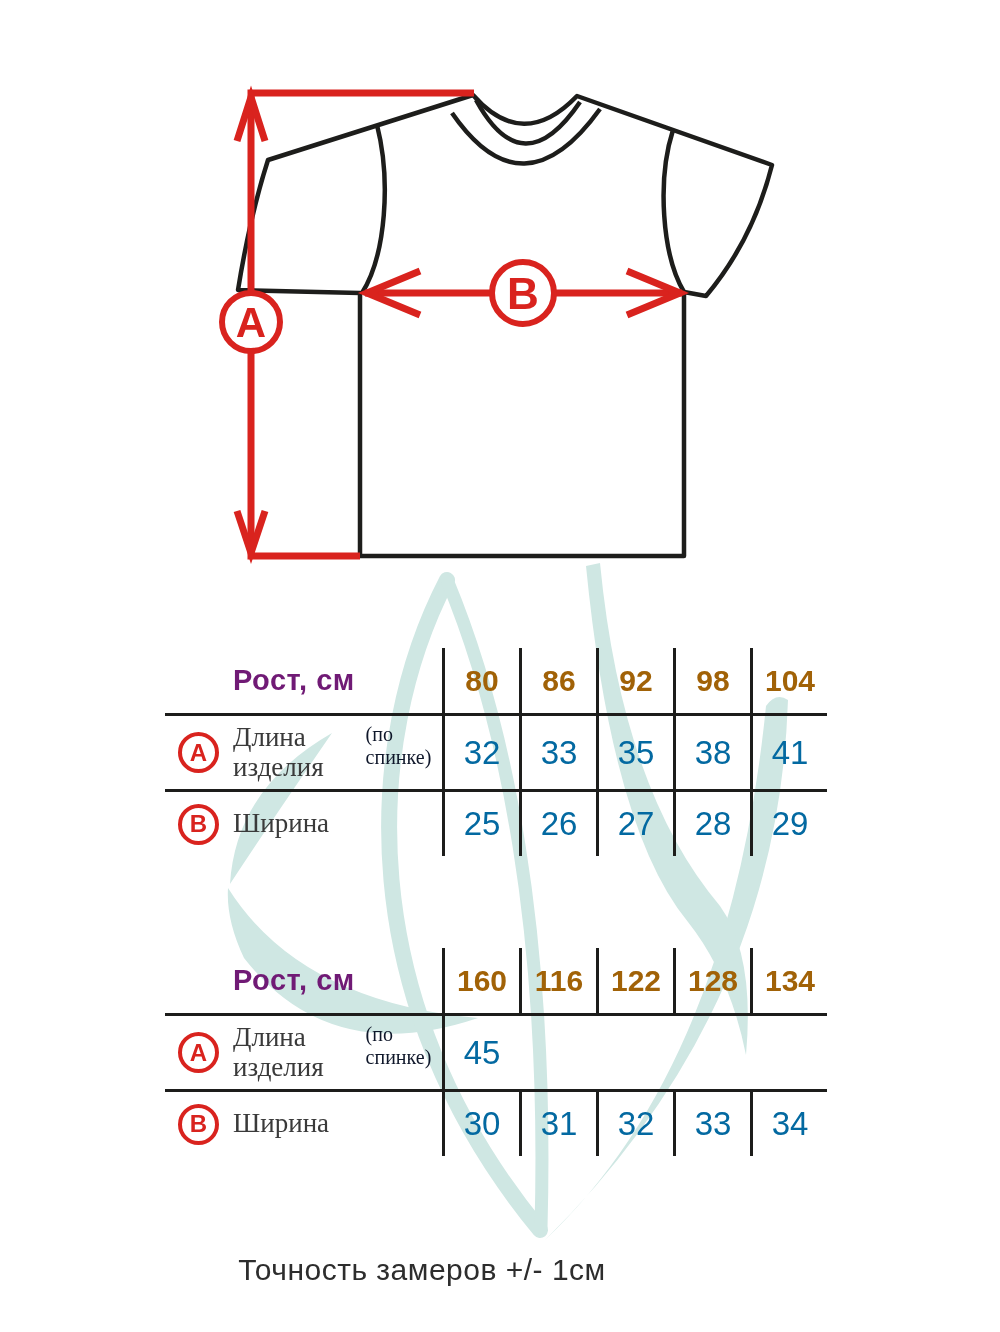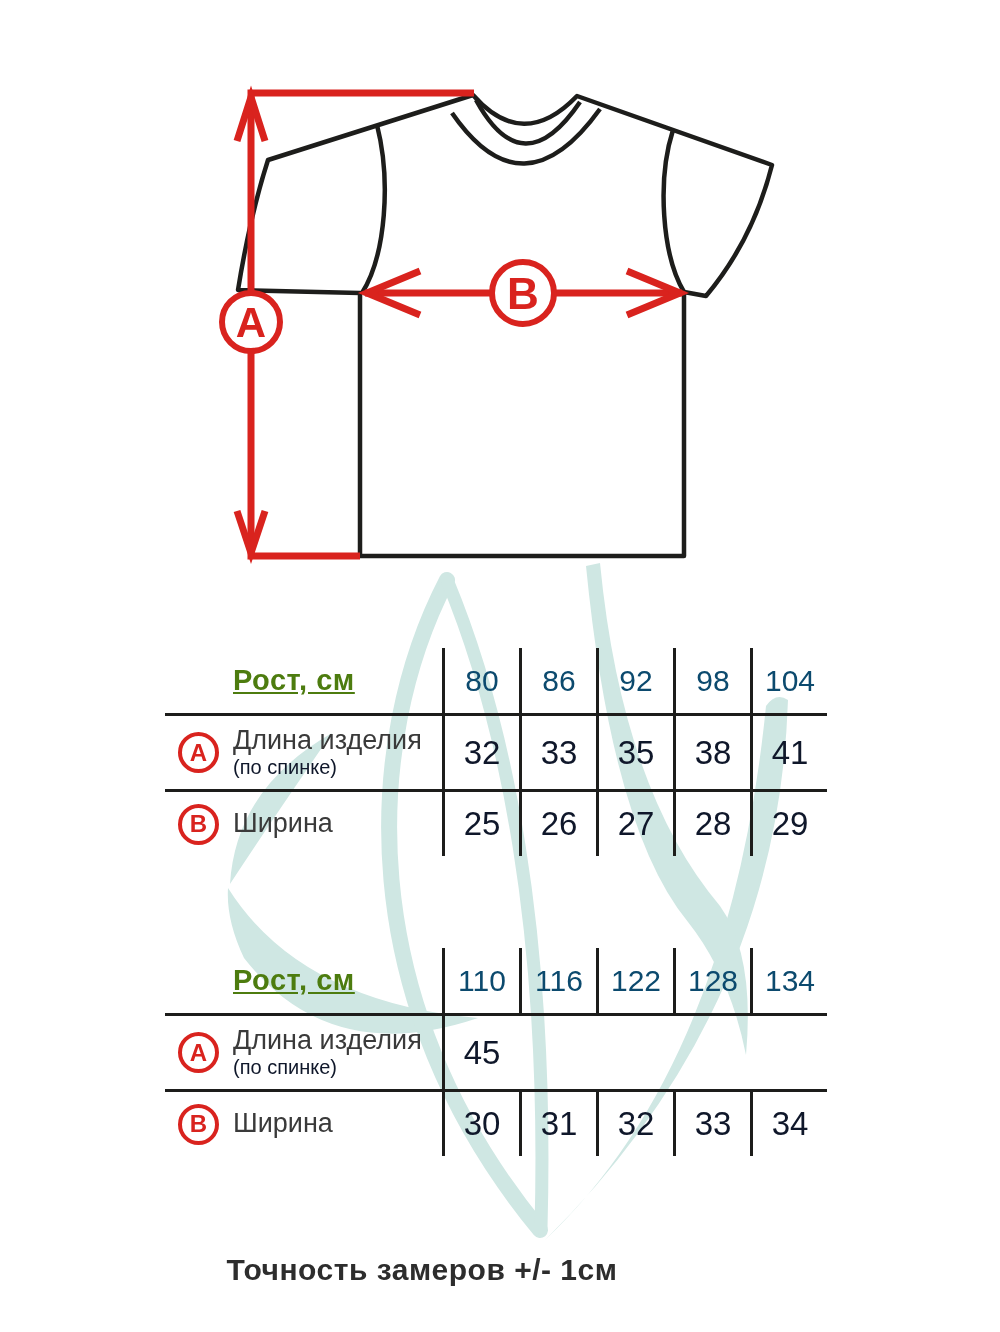--- a/index.html
+++ b/index.html
@@ -13,37 +13,37 @@
   
   .size-table{position:absolute;left:165px;width:662px;}
   .trow{display:flex;box-sizing:border-box;}
   .trow.r1{height:65px;}
   .trow.r2{height:76px;border-top:3px solid #1d1d1b;}
   .trow.r3{height:67px;border-top:3px solid #1d1d1b;}
   .cell{box-sizing:border-box;display:flex;align-items:center;}
   .label-cell{width:277px;padding-left:13px;}
   .label-cell.hdr{padding-left:68px;}
   .vcell{width:77px;border-left:3px solid #1d1d1b;justify-content:center;}
-  .hdr-label{font-size:29px;font-weight:bold;color:#4d7c0f;letter-spacing:0.5px;text-decoration:underline;}
-  .size-head{font-size:30px;font-weight:normal;color:#0c4a6e;}
-  .size-val{font-size:33px;font-weight:400;color:#0f172a;}
+  .hdr-label{font-size:29px;font-weight:bold;color:#701a75;letter-spacing:0.5px;}
+  .size-head{font-size:30px;font-weight:bold;color:#a16207;}
+  .size-val{font-size:33px;font-weight:400;color:#0369a1;}
   .marker{
     width:41px;height:41px;border:4px solid #d9231e;border-radius:50%;
     color:#d9231e;font-weight:bold;font-size:24px;
     display:flex;align-items:center;justify-content:center;
     box-sizing:border-box;margin-right:14px;flex-shrink:0;background:#fff;
   }
-  .lbl-wrap{display:flex;flex-direction:column;justify-content:flex-start;}
+  .lbl-wrap{display:flex;flex-direction:row;justify-content:flex-start;font-family:Liberation Serif, serif;}
   .lbl{font-size:27px;color:#3a3a3a;line-height:1.1;}
   .sub{font-size:20px;color:#0f172a;line-height:1.15;}
 
   
   .footer-note{
     position:absolute;top:1253px;left:0;width:844px;text-align:center;
-    font-size:30px;font-weight:bold;color:#2d2d2d;letter-spacing:0.5px;
+    font-size:30px;font-weight:normal;color:#2d2d2d;letter-spacing:0.5px;
   }
 </style>
 </head>
 <body>
 
 <div class="page">
 
   <svg class="abs" style="left:0;top:0;" width="1000" height="1332" viewBox="0 0 1000 1332">
     <g fill="#cfe7e3" stroke="none">
       <path d="M788,700 Q778,1010 545,1240 Q730,1065 766,706 Q776,692 788,700 Z"></path>
@@ -156,21 +156,21 @@
         </div>
     </div>
   </div>
 
   <div class="size-table" style="top:948px;">
     <div class="trow r1">
       <div class="cell label-cell hdr">
           <span class="hdr-label">Рост, см</span>
         </div>
       <div class="cell vcell">
-          <span class="size-head">110</span>
+          <span class="size-head">160</span>
         </div>
       <div class="cell vcell">
           <span class="size-head">116</span>
         </div>
       <div class="cell vcell">
           <span class="size-head">122</span>
         </div>
       <div class="cell vcell">
           <span class="size-head">128</span>
         </div>

